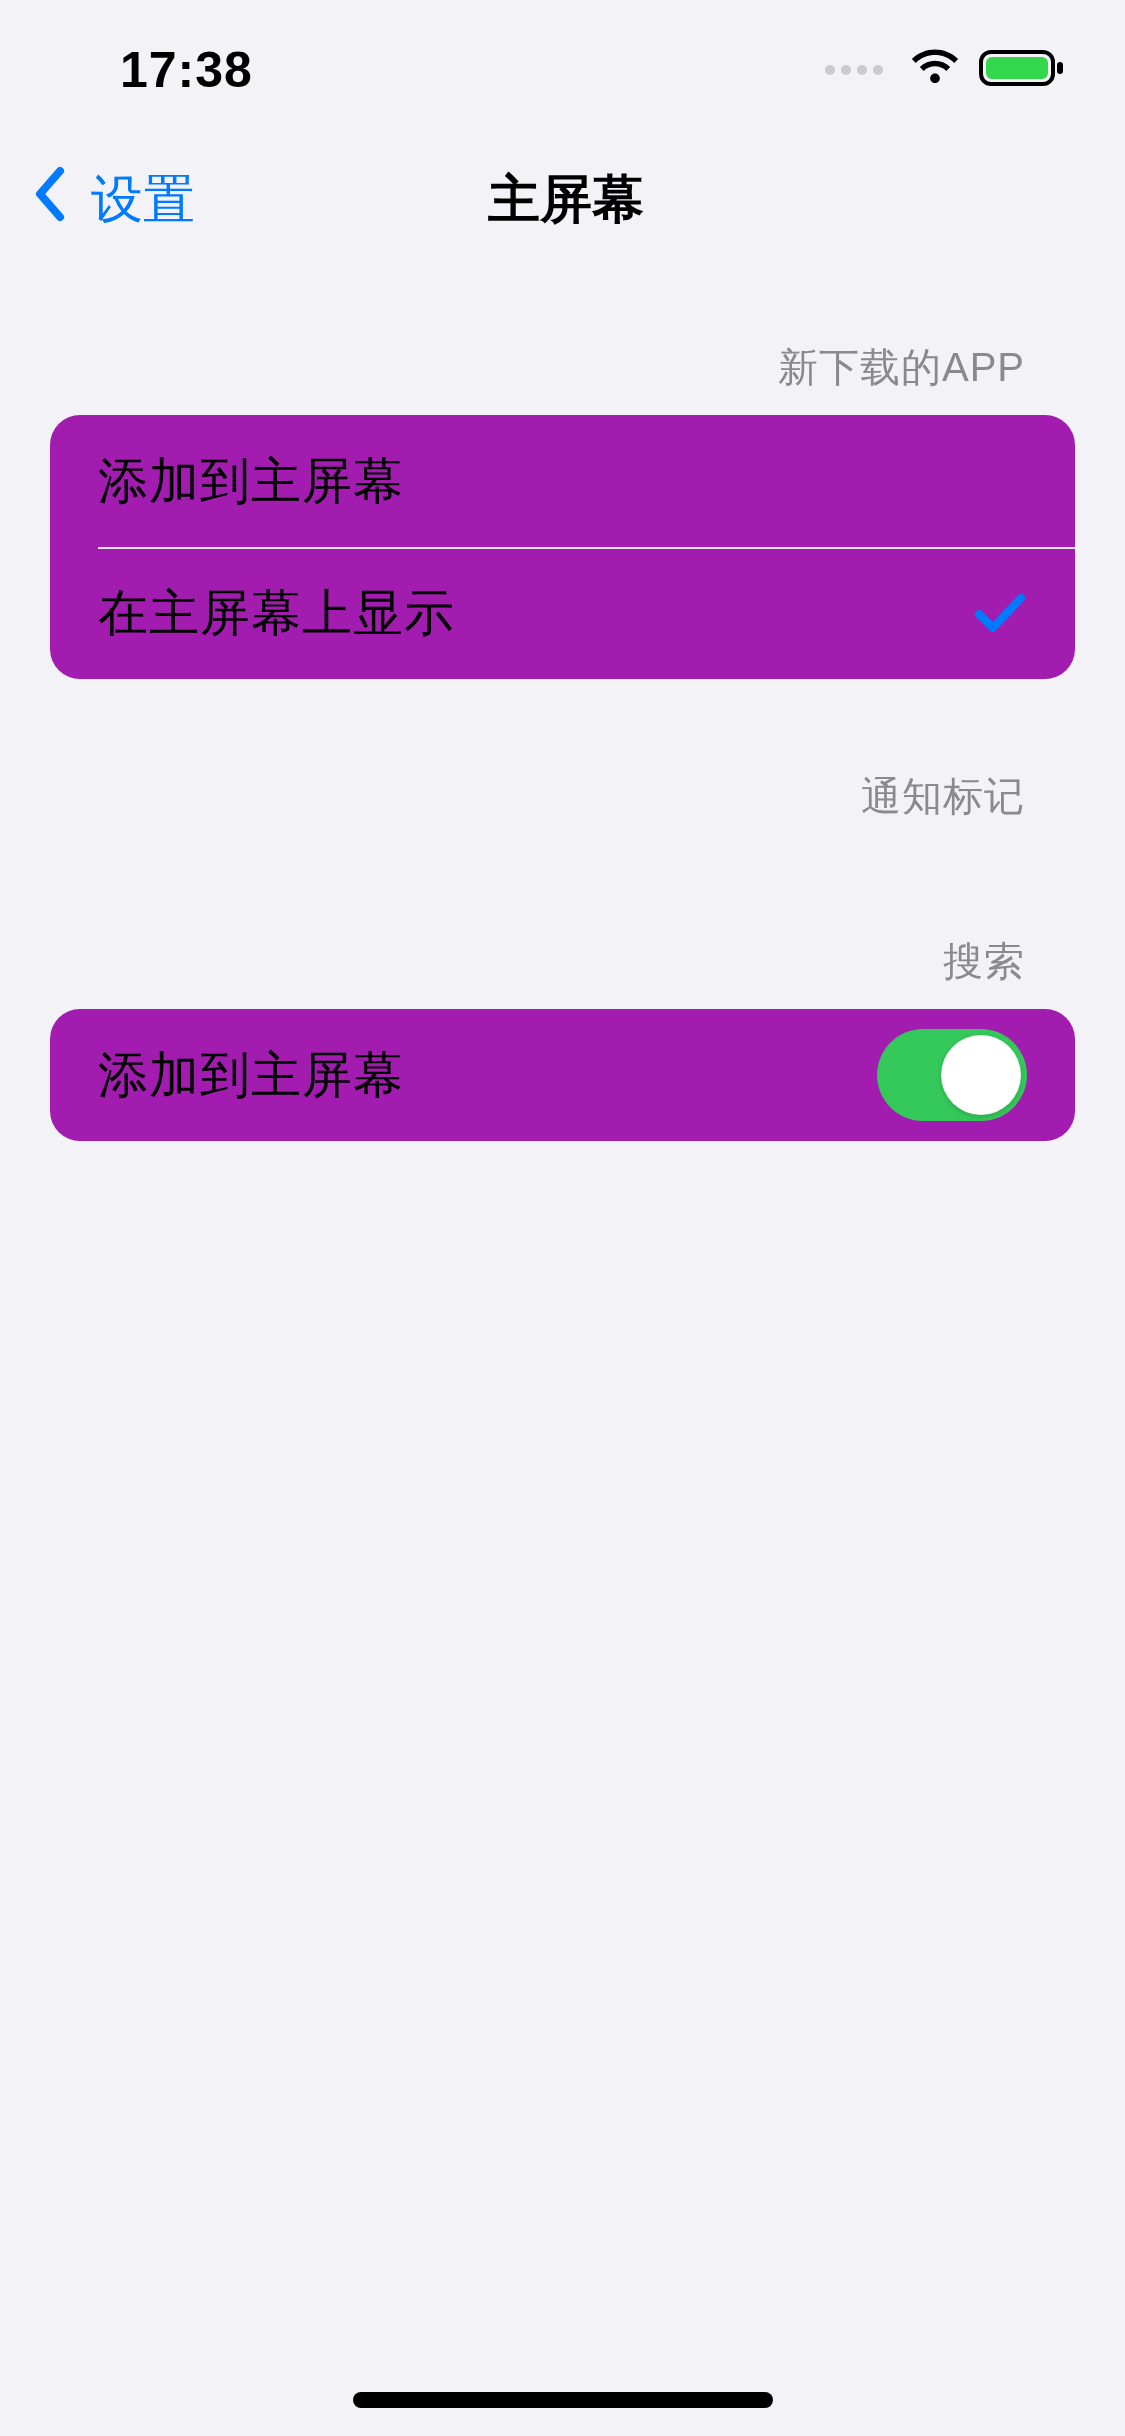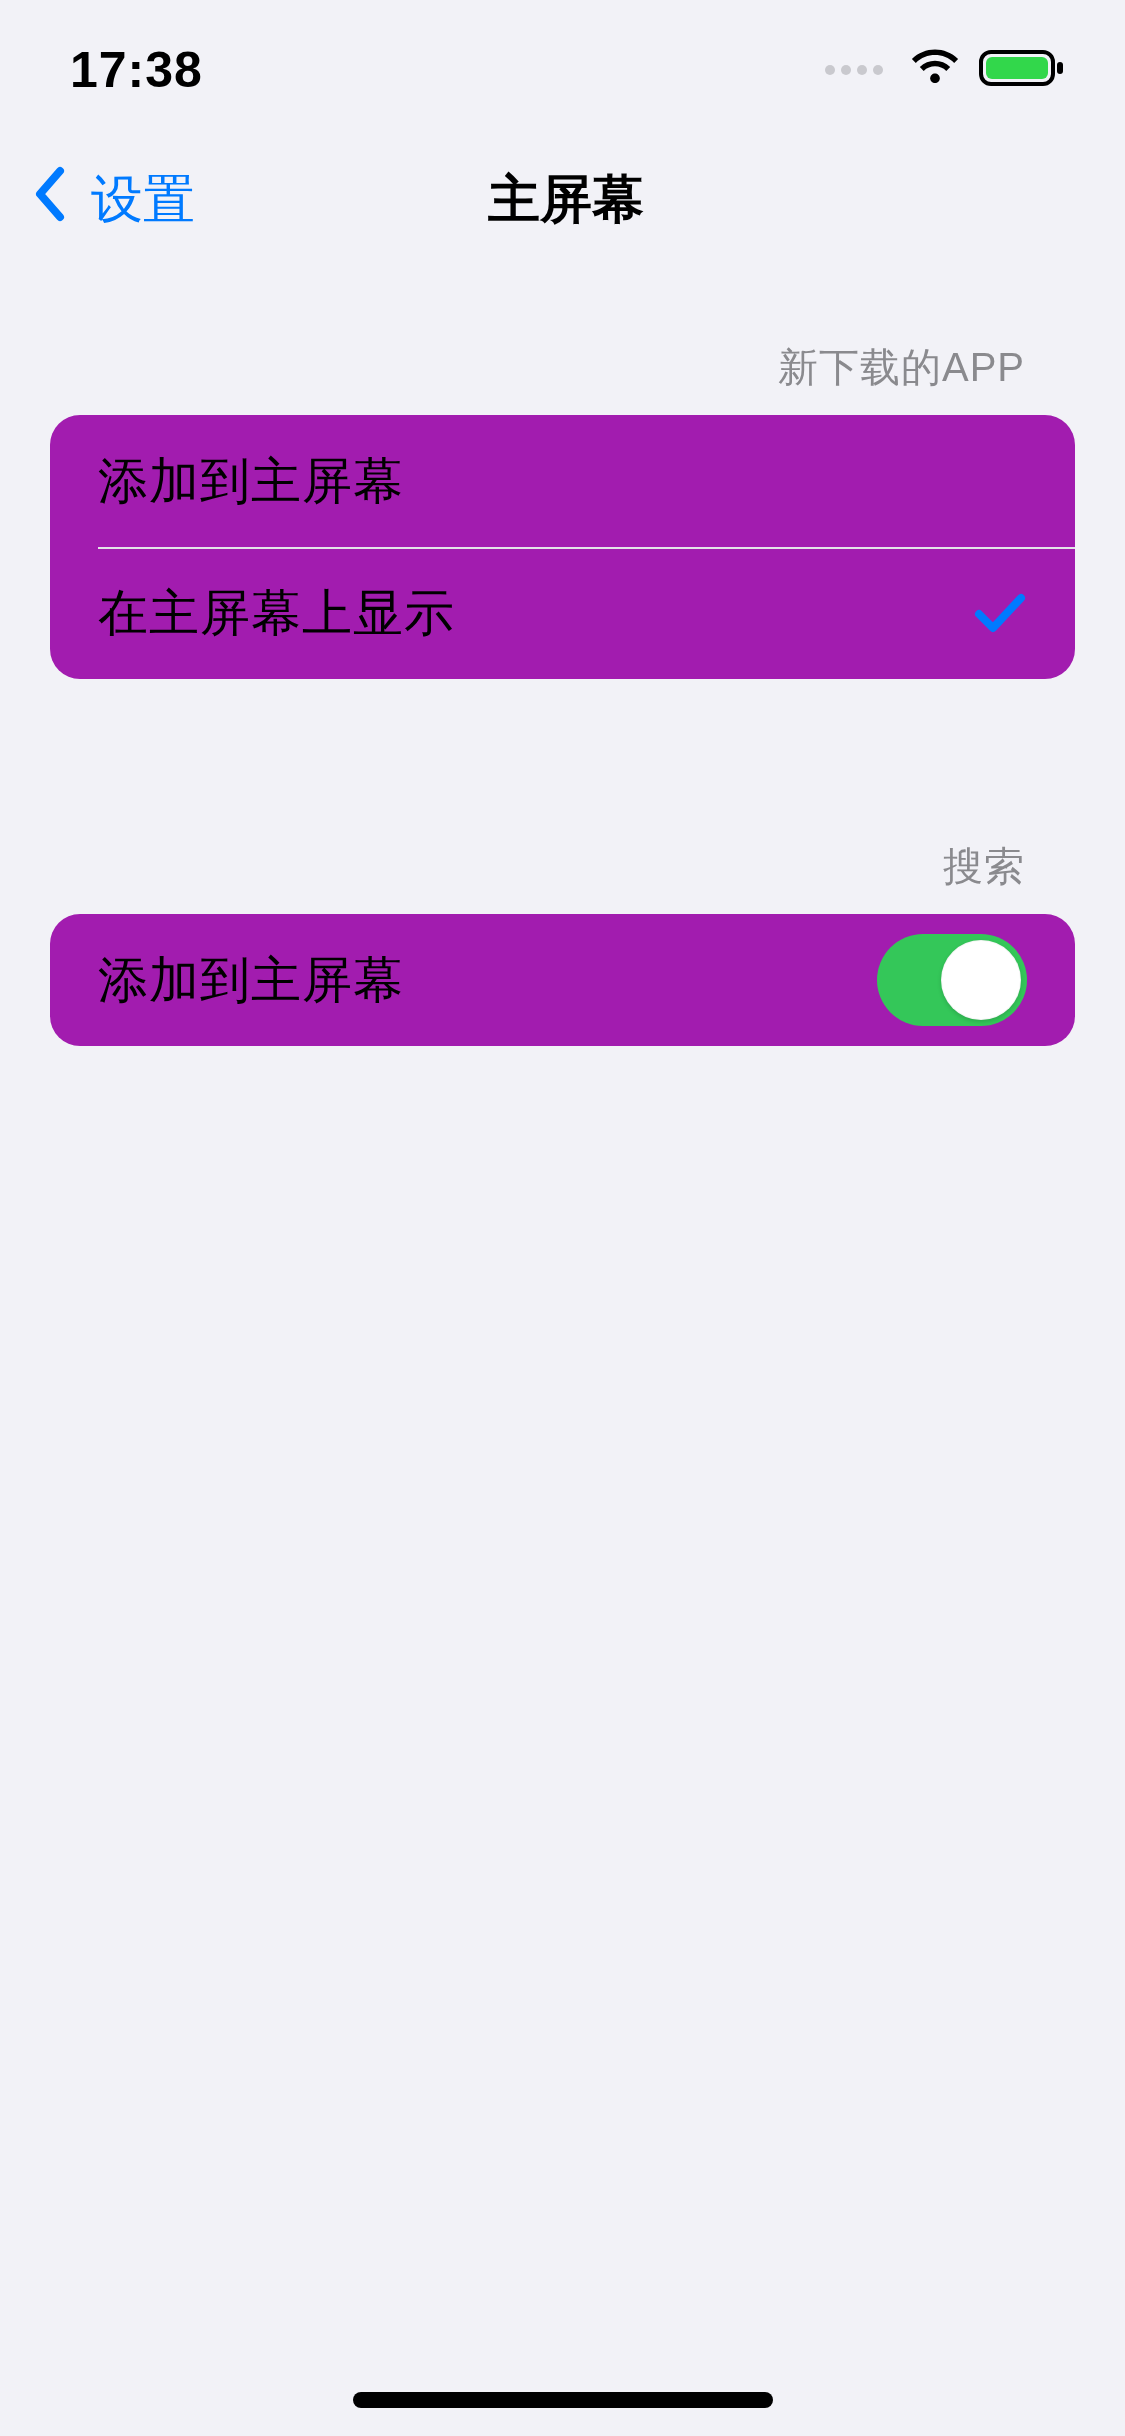--- a/index.html
+++ b/index.html
@@ -9,21 +9,21 @@
       font-family: -apple-system, "Helvetica Neue", Arial, sans-serif;
       color: #000;
       overflow: hidden;
       position: relative;
     }
     .status-bar {
       height: 140px;
       display: flex;
       align-items: center;
       justify-content: space-between;
-      padding: 0 60px 0 70px;
+      padding: 0 60px 0 120px;
     }
     .status-time {
       font-size: 50px;
       font-weight: 600;
       letter-spacing: 1px;
     }
     .status-right {
       display: flex;
       align-items: center;
       gap: 18px;
@@ -182,20 +182,21 @@
       <span class="check">
         <svg width="54" height="46" viewBox="0 0 54 46">
           <path d="M6 24 L20 38 L48 8" stroke="#007aff" stroke-width="8" fill="none" stroke-linecap="round" stroke-linejoin="round"></path>
         </svg>
       </span>
     </div>
   </div>
 
   <div style="height:70px"></div>
 
+  <div class="group-header">通知标记</div>
 
   <div style="height:70px"></div>
 
   <div class="group-header">搜索</div>
   <div class="card">
     <div class="row">
       <span class="row-label">添加到主屏幕</span>
       <div class="switch on"></div>
     </div>
   </div>

